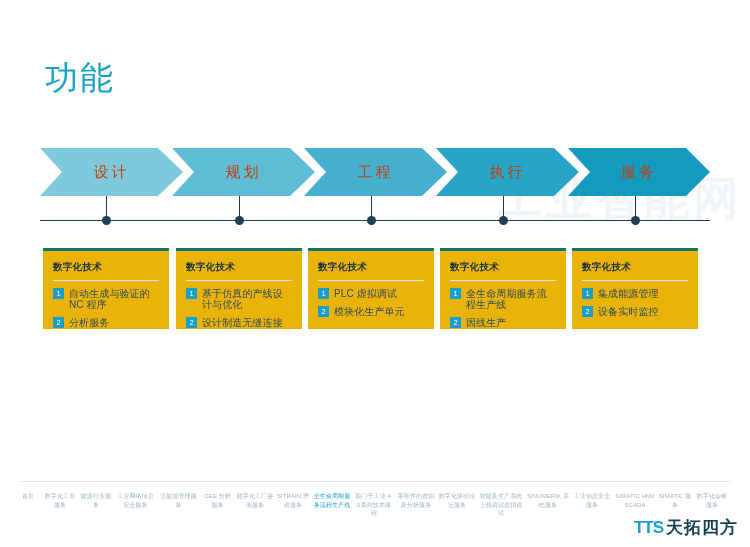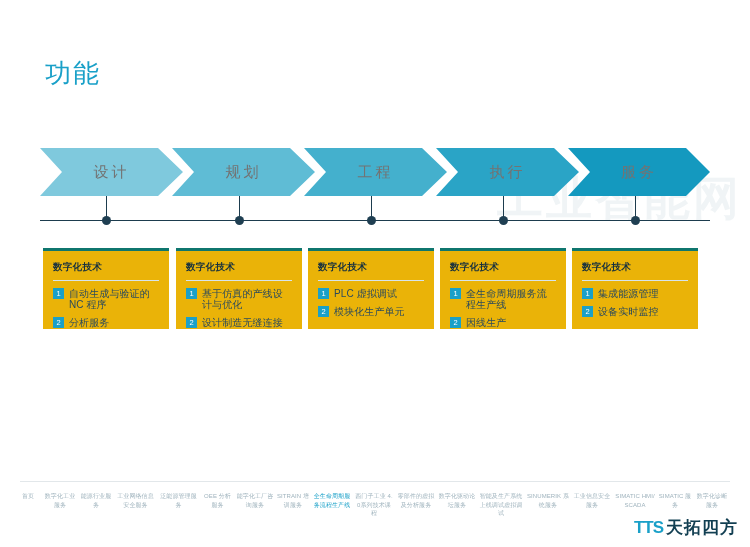--- a/index.html
+++ b/index.html
@@ -20,21 +20,21 @@
     width: 750px;
     height: 547px;
     background: #ffffff;
   }
 
   
   .title {
     position: absolute;
     left: 45px;
     top: 56px;
-    font-size: 26px;
+    font-size: 33px;
     color: #19a0c8;
     letter-spacing: 2px;
     font-weight: normal;
   }
 
   
   .watermark {
     position: absolute;
     right: 8px;
     top: 168px;
@@ -55,21 +55,21 @@
     width: 670px;
     height: 48px;
   }
   .chev {
     position: absolute;
     top: 0;
     height: 48px;
     display: flex;
     align-items: center;
     justify-content: center;
-    color: #737373;
+    color: #c2410c;
     font-size: 15px;
     letter-spacing: 3px;
   }
   .chev span { position: relative; z-index: 2; }
 
   
   .baseline {
     position: absolute;
     left: 40px;
     top: 220px;

